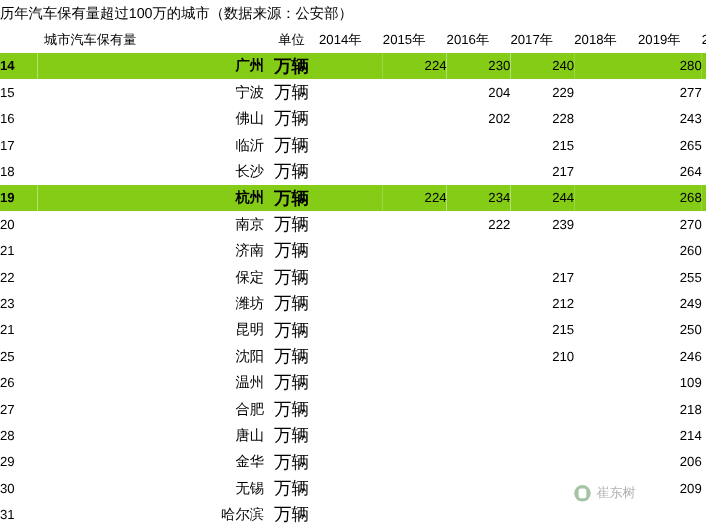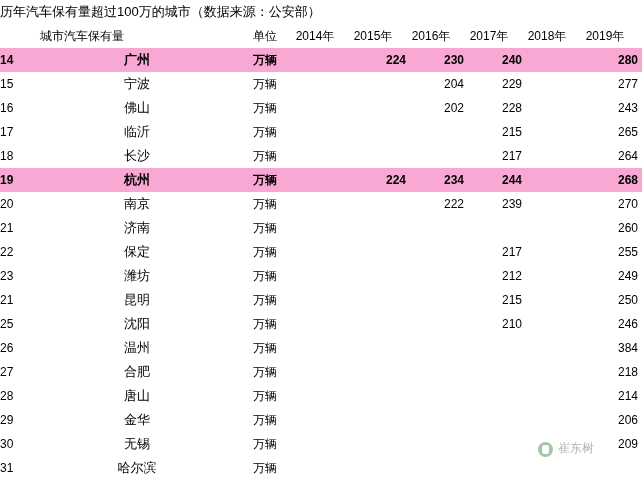--- a/index.html
+++ b/index.html
@@ -57,56 +57,56 @@
     height: 25px;
   }
   .header-row td.h-city {
     text-align: left;
     padding-left: 6px;
   }
   .header-row td.h-unit {
     text-align: center;
   }
   .header-row td.h-year {
-    text-align: center;
+    text-align: left;
     padding-right: 8px;
   }
   .header-row td.h-idx { text-align: left; }
 
   .idx {
     text-align: left;
     padding-left: 6px;
     font-size: 12px;
   }
   .city {
-    text-align: center;
+    text-align: right;
     font-size: 13px;
   }
   .unit {
     text-align: center;
-    font-size: 12px;
+    font-size: 16px;
   }
   .num {
     text-align: right;
     padding-right: 8px;
     font-size: 12px;
   }
   tr.hl td {
-    background: #f9a8d4;
+    background: #84cc16;
     font-weight: bold;
   }
   tr.hl td.city { font-weight: bold; }
-  tr.hl td.num { font-weight: bold; }
+  tr.hl td.num { font-weight: normal; }
 
   .watermark {
     position: absolute;
-    right: 10px;
+    right: 26px;
     bottom: 24px;
     display: flex;
-    align-items: flex-end;
+    align-items: center;
     gap: 5px;
     opacity: 0.45;
     pointer-events: none;
   }
   .watermark .wm-logo {
     width: 15px;
     height: 15px;
     border-radius: 50%;
     background: #3a7d3a;
     position: relative;
@@ -307,21 +307,21 @@
         </tr>
         <tr>
           <td class="idx">26</td>
           <td class="city">温州</td>
           <td class="unit">万辆</td>
           <td class="num"></td>
           <td class="num"></td>
           <td class="num"></td>
           <td class="num"></td>
           <td class="num"></td>
-          <td class="num">384</td>
+          <td class="num">109</td>
           <td class="num">249</td>
         </tr>
         <tr>
           <td class="idx">27</td>
           <td class="city">合肥</td>
           <td class="unit">万辆</td>
           <td class="num"></td>
           <td class="num"></td>
           <td class="num"></td>
           <td class="num"></td>

